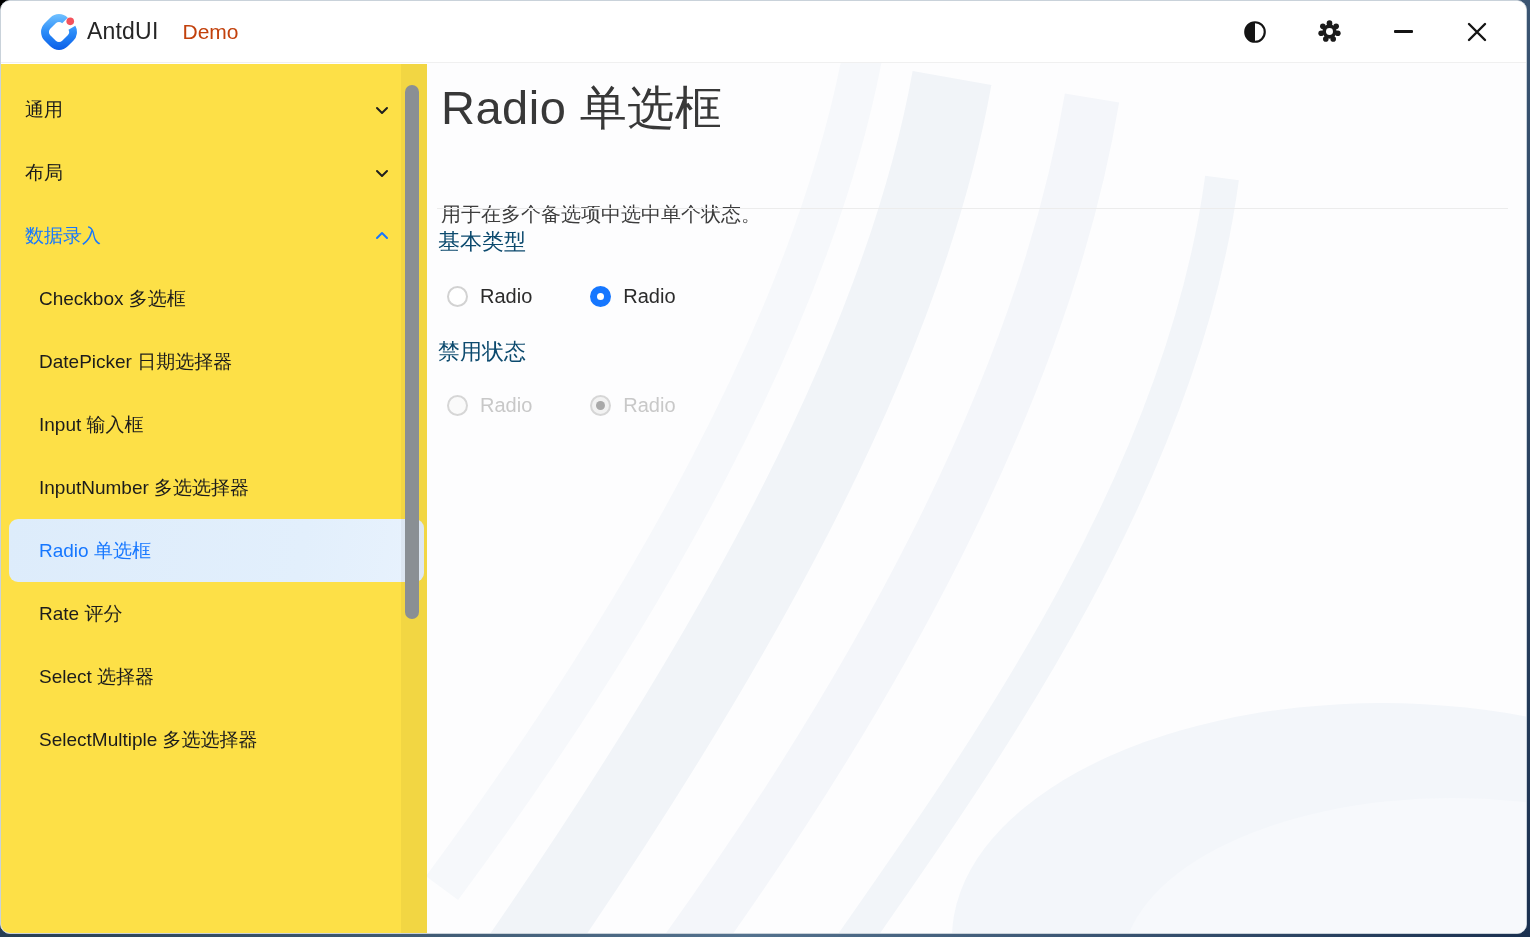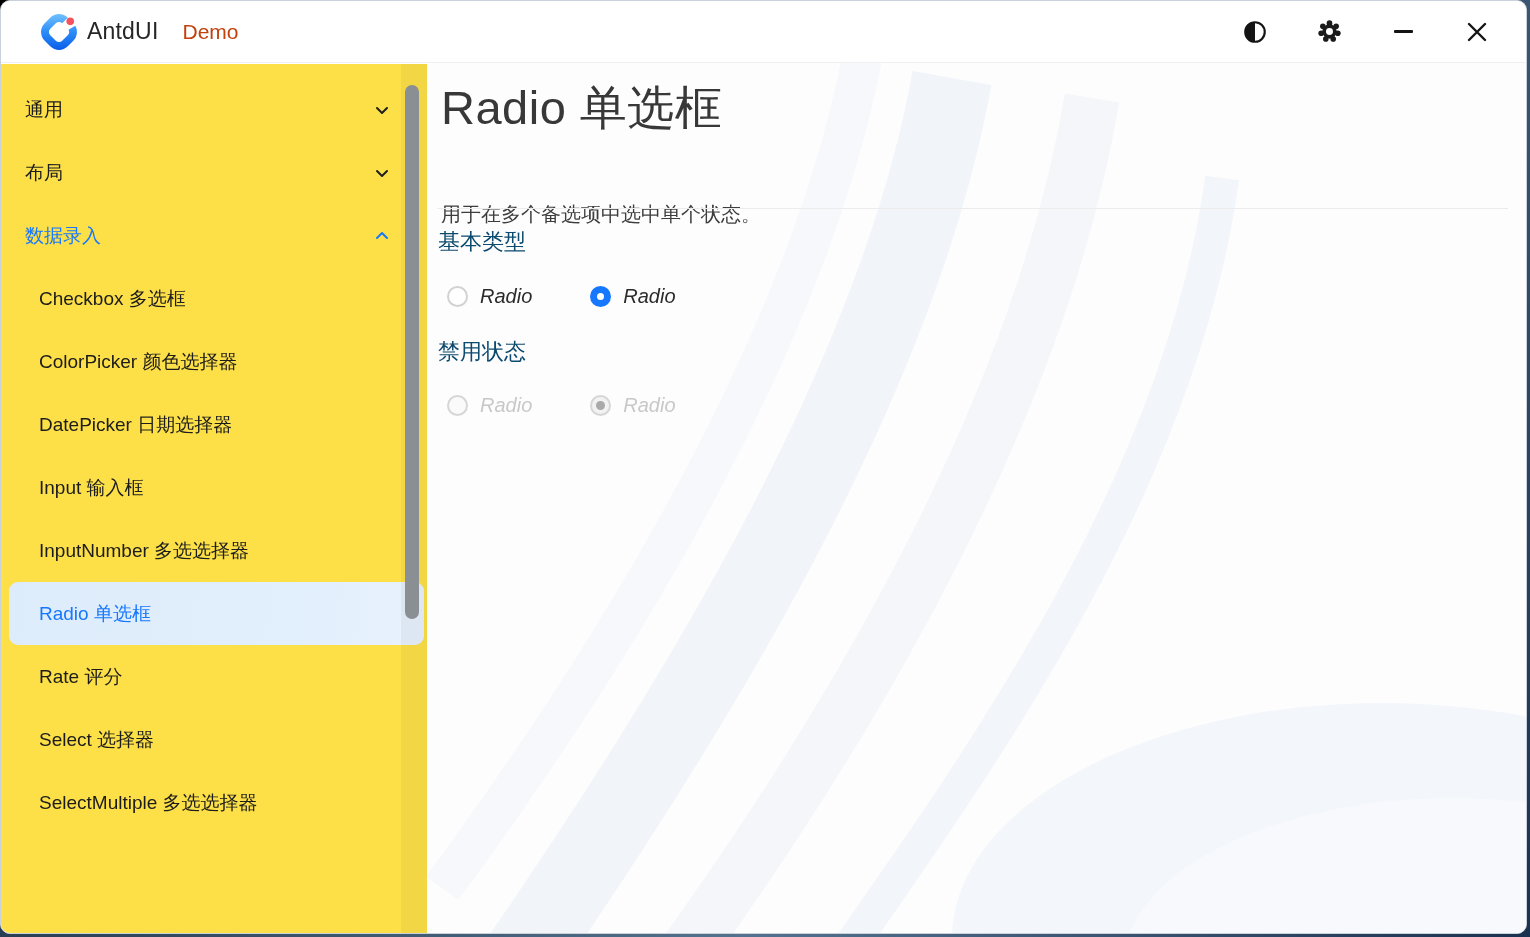--- a/index.html
+++ b/index.html
@@ -104,21 +104,21 @@
     position: relative; flex: 0 0 auto;
   }
   .radio-circle.checked { border-color: #1677ff; background: #1677ff; }
   .radio-circle.checked::after {
     content: ""; position: absolute; inset: 0; margin: auto;
     width: 7px; height: 7px; border-radius: 50%; background: #ffffff;
   }
   .radio-circle.disabled { border-color: #d6d6d6; background: #fafafa; }
   .radio-circle.disabled.checked { background: #f2f2f2; }
   .radio-circle.disabled.checked::after { background: #a9a9a9; width: 9px; height: 9px; }
-  .radio-label { margin-left: 12px; font-size: 20px; color: #2b2b2b; font-style: italic; }
+  .radio-label { margin-left: 12px; font-size: 20px; color: #2b2b2b; }
   .radio-item.is-disabled { cursor: default; }
   .radio-item.is-disabled .radio-label { color: #c8c8c8; }
 </style>
 </head>
 <body>
 
 <div class="window">
 
   <div class="titlebar">
     <svg class="logo" viewBox="0 0 32 32">
@@ -193,23 +193,20 @@
       <span>数据录入</span>
       <svg class="chev" width="22" height="22" viewBox="0 0 22 22">
         <polyline points="6,13 11,8 16,13" fill="none" stroke="#1677ff" stroke-width="2" stroke-linecap="round" stroke-linejoin="round"></polyline>
       </svg>
     </div>
 
     <div class="nav-item child">
       <span>Checkbox 多选框</span>
     </div>
     <div class="nav-item child">
-      <span>ColorPicker 颜色选择器</span>
-    </div>
-    <div class="nav-item child">
       <span>DatePicker 日期选择器</span>
     </div>
     <div class="nav-item child">
       <span>Input 输入框</span>
     </div>
     <div class="nav-item child">
       <span>InputNumber 多选选择器</span>
     </div>
     <div class="nav-item child selected">
       <span>Radio 单选框</span>

